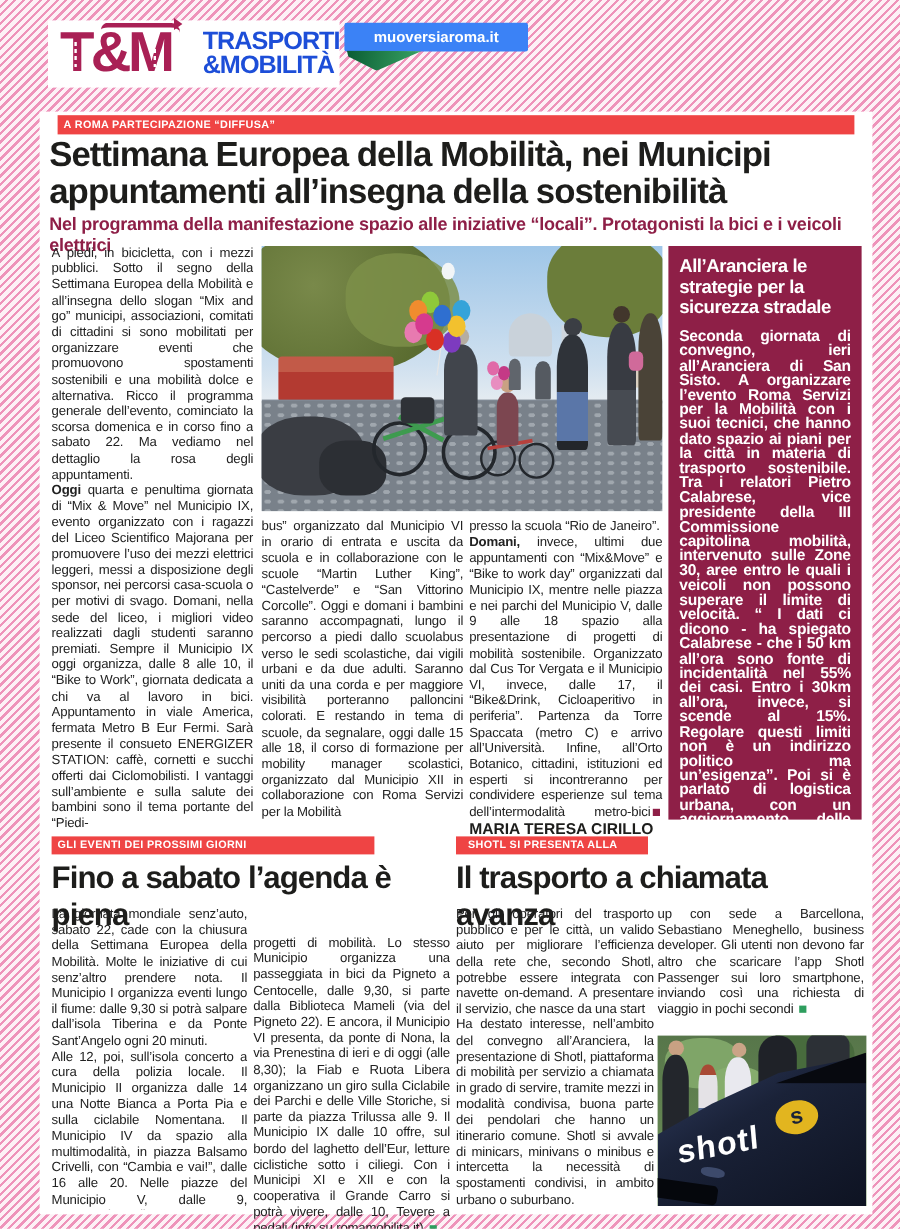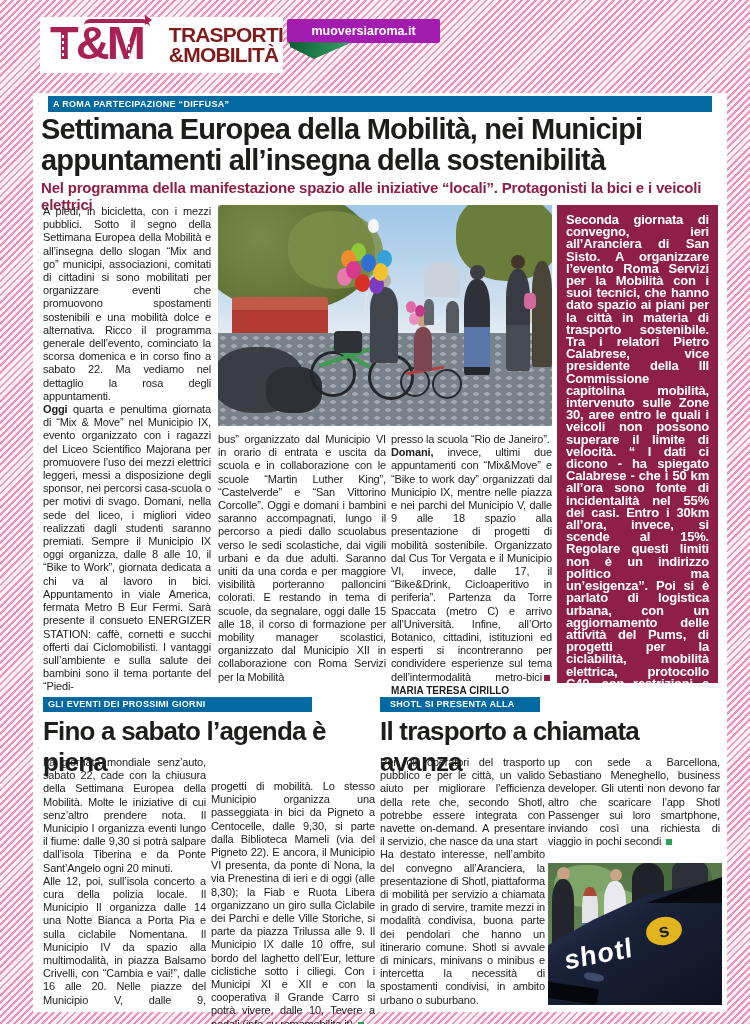--- a/index.html
+++ b/index.html
@@ -12,37 +12,37 @@
   
   .logo-box{left:40px;top:17px;width:243px;height:56px;background:#fff;display:flex;align-items:center;padding-left:10px;box-sizing:border-box;}
   .tm-wrap{position:relative;width:118px;height:52px;}
   .tm{position:absolute;left:0;top:-2px;font-size:47px;font-weight:bold;color:#a92055;letter-spacing:-3px;line-height:52px;}
   .road-dash{position:absolute;background:repeating-linear-gradient(to bottom,#fff 0 3px,transparent 3px 6px);width:2px;}
   .rd1{left:12px;top:16px;height:26px;}
   .rd2{left:78px;top:16px;height:26px;}
   .rd3{left:100px;top:16px;height:26px;transform:rotate(14deg);}
   .logo-arrow{position:absolute;left:34px;top:0px;width:66px;height:10px;border-top:4px solid #a92055;border-radius:6px 8px 0 0;}
   .logo-arrow:after{content:"";position:absolute;right:-7px;top:-8px;border:5px solid transparent;border-left:7px solid #a92055;}
-  .logo-text{margin-left:18px;color:#7f1d1d;font-weight:bold;font-size:21px;line-height:0.93;letter-spacing:-0.8px;}
-  .badge{left:287px;top:19px;width:153px;height:24px;background:#a21caf;color:#fff;font-size:12.5px;font-weight:bold;text-align:center;line-height:24px;border-radius:2px;}
+  .logo-text{margin-left:18px;color:#1d4ed8;font-weight:bold;font-size:21px;line-height:0.93;letter-spacing:-0.8px;}
+  .badge{left:287px;top:19px;width:153px;height:24px;background:#3b82f6;color:#fff;font-size:12.5px;font-weight:bold;text-align:center;line-height:24px;border-radius:2px;}
   .ribbon{left:289px;top:42px;width:62px;height:17px;background:linear-gradient(100deg,#0a5c33,#3aa566);clip-path:polygon(0 0,100% 4%,40% 100%,2% 30%);}
   
   .page{left:33px;top:93px;width:694px;height:919px;background:#fff;}
-  .kicker{background:#0369a1;color:#fff;font-weight:bold;letter-spacing:0.3px;}
+  .kicker{background:#ef4444;color:#fff;font-weight:bold;letter-spacing:0.3px;}
   .kicker-main{left:15px;top:3px;width:664px;height:16px;font-size:9px;line-height:16px;padding-left:5px;box-sizing:border-box;}
   .headline{left:8px;top:21px;width:678px;font-size:29px;font-weight:bold;color:#1d1d1b;line-height:1.06;letter-spacing:-0.8px;}
   .standfirst{left:8px;top:86px;width:680px;font-size:15px;font-weight:bold;color:#8e1f47;letter-spacing:-0.2px;}
   
   .bodytext{font-size:11px;line-height:13.2px;letter-spacing:-0.15px;color:#222;text-align:justify;overflow:hidden;}
   .bodytext p{margin:0;}
   .col1{left:10px;top:112px;width:168px;height:492px;}
   .col2{left:185px;top:340px;width:168px;height:264px;}
   .col3{left:358px;top:340px;width:161px;height:264px;}
   .lead{font-weight:bold;}
-  .byline{font-size:10px;font-weight:bold;color:#1d1d1b;letter-spacing:0;}
+  .byline{font-size:13px;font-weight:bold;color:#1d1d1b;letter-spacing:0;}
   .sq{display:inline-block;width:6px;height:6px;margin:0 2px;}
   .sq-maroon{background:#8e1f47;}
   .sq-green{background:#2e9e5e;}
   
   .sidebar{left:524px;top:112px;width:161px;height:478px;background:#8e1f47;color:#fff;padding:9px 9px;box-sizing:border-box;}
   .sidebar-title{font-size:15.5px;font-weight:bold;line-height:1.1;letter-spacing:-0.4px;margin-bottom:9px;}
   .sidebar-body{font-size:13px;font-weight:bold;line-height:12.2px;letter-spacing:-0.2px;text-align:justify;}
   .sidebar-body p{margin:0;}
   
   .kicker-events{left:10px;top:604px;width:269px;height:15px;font-size:9px;line-height:15px;padding-left:5px;box-sizing:border-box;}
@@ -187,20 +187,21 @@
   <div class="abs bodytext col2">
     <p>bus” organizzato dal Municipio VI in orario di entrata e uscita da scuola e in collaborazione con le scuole “Martin Luther King”, “Castelverde” e “San Vittorino Corcolle”. Oggi e domani i bambini saranno accompagnati, lungo il percorso a piedi dallo scuolabus verso le sedi scolastiche, dai vigili urbani e da due adulti. Saranno uniti da una corda e per maggiore visibilità porteranno palloncini colorati. E restando in tema di scuole, da segnalare, oggi dalle 15 alle 18, il corso di formazione per mobility manager scolastici, organizzato dal Municipio XII in collaborazione con Roma Servizi per la Mobilità</p>
   </div>
 
   <div class="abs bodytext col3">
     <p>presso la scuola “Rio de Janeiro”.</p>
     <p><span class="lead">Domani,</span><span> invece, ultimi due appuntamenti con “Mix&amp;Move” e “Bike to work day” organizzati dal Municipio IX, mentre nelle piazza e nei parchi del Municipio V, dalle 9 alle 18 spazio alla presentazione di progetti di mobilità sostenibile. Organizzato dal Cus Tor Vergata e il Municipio VI, invece, dalle 17, il “Bike&amp;Drink, Cicloaperitivo in periferia”. Partenza da Torre Spaccata (metro C) e arrivo all’Università. Infine, all’Orto Botanico, cittadini, istituzioni ed esperti si incontreranno per condividere esperienze sul tema dell’intermodalità metro-bici</span><span class="sq sq-maroon"></span><span class="byline">MARIA TERESA CIRILLO</span></p>
   </div>
 
   <div class="abs sidebar">
+    <div class="sidebar-title">All’Aranciera le strategie per la sicurezza stradale</div>
     <div class="sidebar-body">
       <p>Seconda giornata di convegno, ieri all’Aranciera di San Sisto. A organizzare l’evento Roma Servizi per la Mobilità con i suoi tecnici, che hanno dato spazio ai piani per la città in materia di trasporto sostenibile. Tra i relatori Pietro Calabrese, vice presidente della III Commissione capitolina mobilità, intervenuto sulle Zone 30, aree entro le quali i veicoli non possono superare il limite di velocità. “ I dati ci dicono - ha spiegato Calabrese - che i 50 km all’ora sono fonte di incidentalità nel 55% dei casi. Entro i 30km all’ora, invece, si scende al 15%. Regolare questi limiti non è un indirizzo politico ma un’esigenza”. Poi si è parlato di logistica urbana, con un aggiornamento delle attività del Pums, di progetti per la ciclabilità, mobilità elettrica, protocollo C40, con restrizioni e intermodalità.</p>
       <p>Pietro in fundo, le attività della Consulta Cittadina.</p>
     </div>
   </div>
 
   <div class="abs kicker kicker-events">GLI EVENTI DEI PROSSIMI GIORNI</div>
   <h2 class="abs headline2 hl-events" style="margin:0;">Fino a sabato l’agenda è piena</h2>
   <div class="abs bodytext ev-col1">
     <p>La giornata mondiale senz’auto, sabato 22, cade con la chiusura della Settimana Europea della Mobilità. Molte le iniziative di cui senz’altro prendere nota. Il Municipio I organizza eventi lungo il fiume: dalle 9,30 si potrà salpare dall’isola Tiberina e da Ponte Sant’Angelo ogni 20 minuti.</p>

